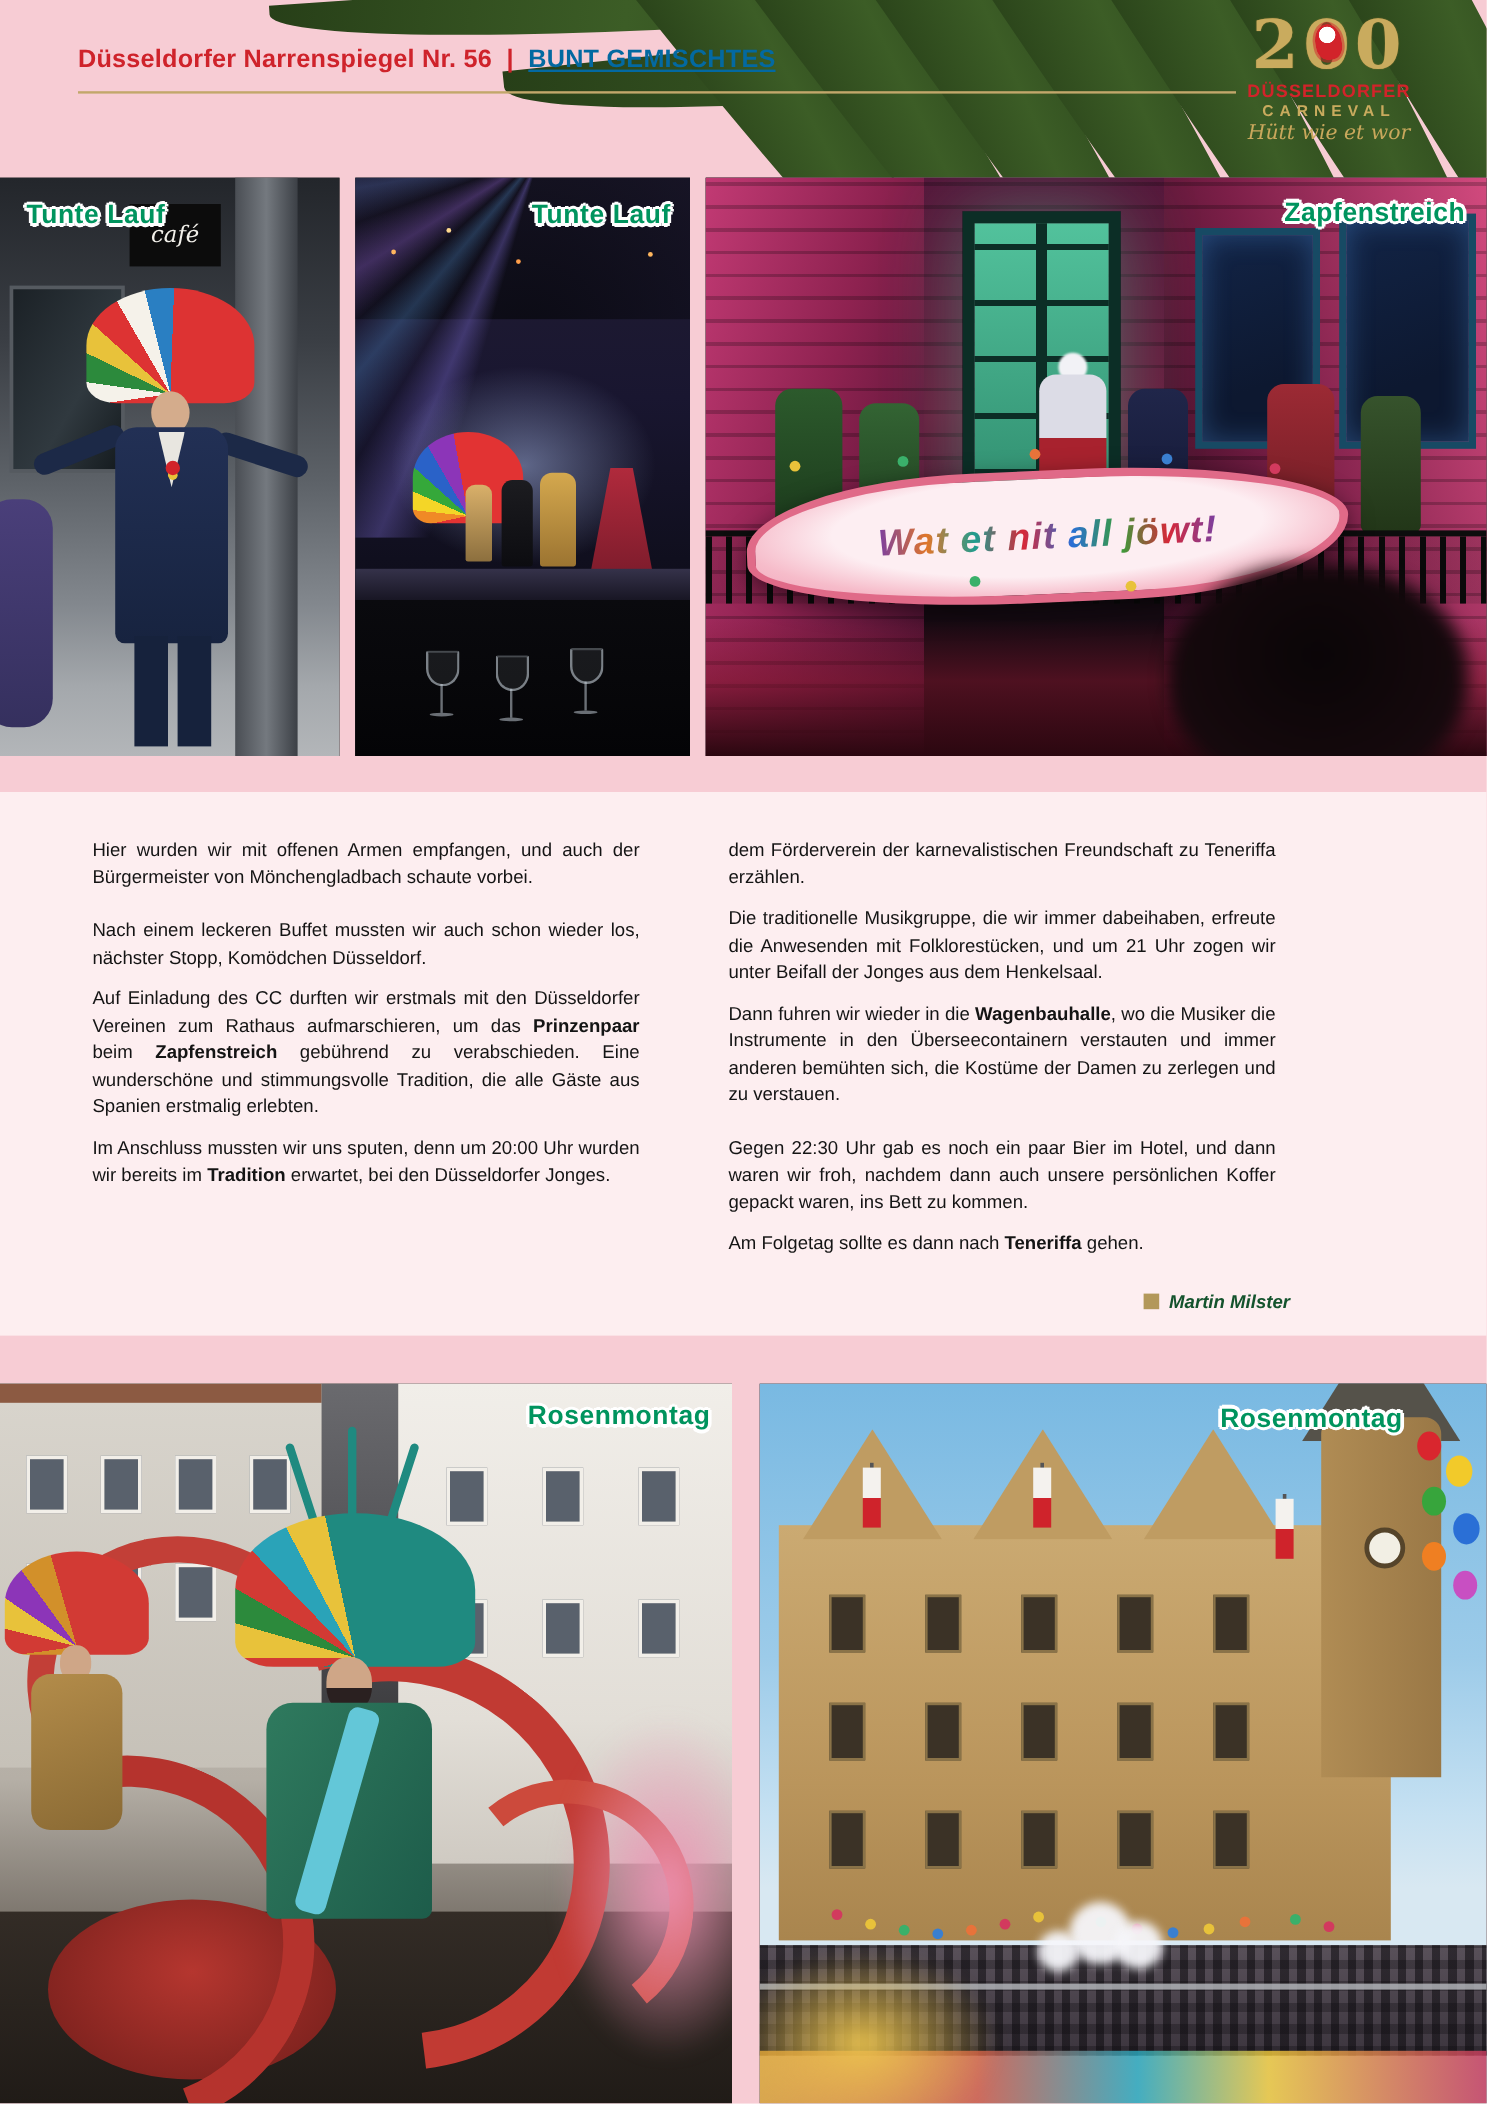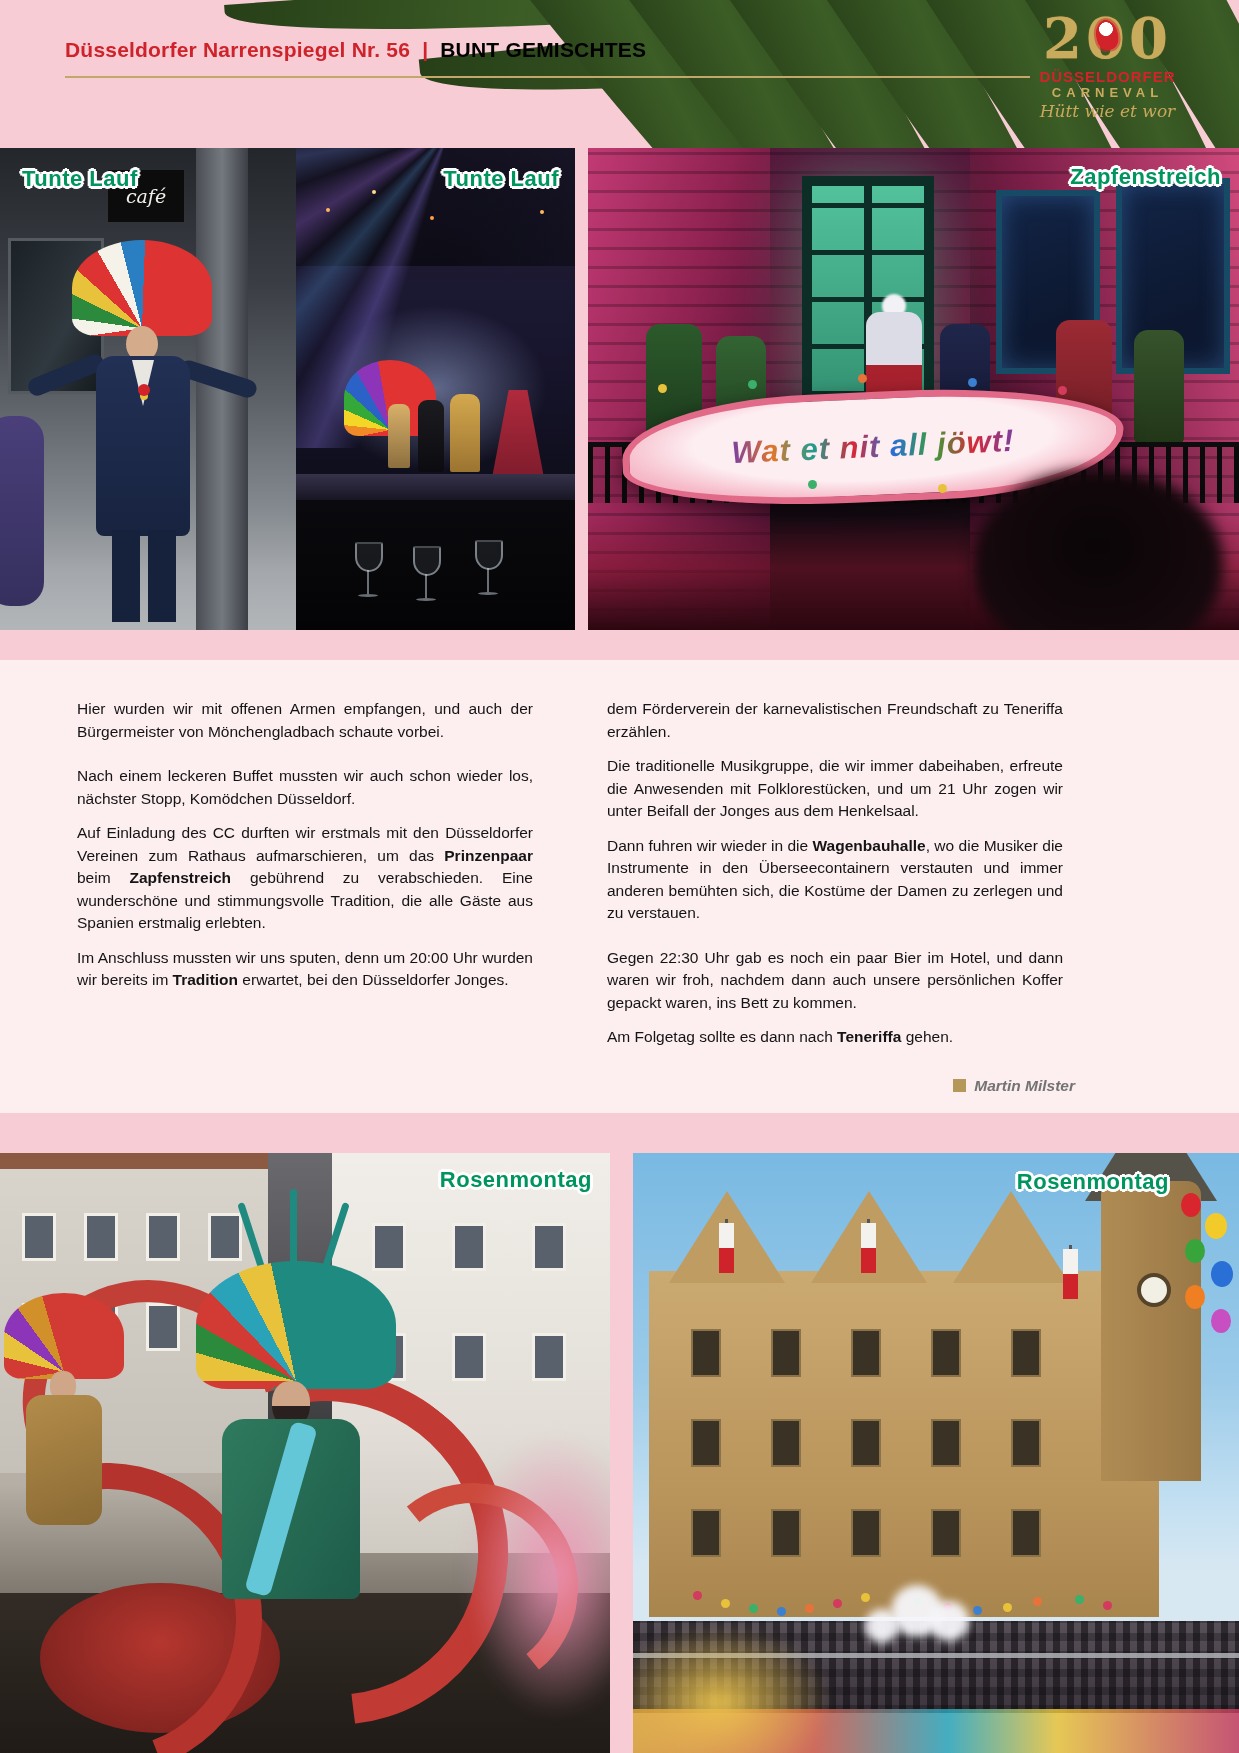--- a/index.html
+++ b/index.html
@@ -17,33 +17,33 @@
   .leaf.d3{left:806px;transform:rotate(-34deg);}
   .leaf.d4{left:900px;transform:rotate(-33deg);}
   .leaf.d5{left:996px;transform:rotate(-32deg);}
   .leaf.d6{left:1092px;transform:rotate(-31deg);}
   .leaf.d7{left:1188px;transform:rotate(-30deg);}
 
   
   .header-title{position:absolute;left:65px;top:38px;font-size:21px;font-weight:bold;letter-spacing:.2px;white-space:nowrap;z-index:5;}
   .header-title .red{color:#cf232b;}
   .header-title .div{color:#cf232b;padding:0 6px;}
-  .header-title .gray{color:#000000;}
+  .header-title .gray{color:#0369a1;text-decoration:underline;}
   .gold-rule{position:absolute;left:65px;top:76px;width:965px;height:2px;background:#c2a76b;z-index:5;}
 
   .logo{position:absolute;left:1000px;top:10px;width:215px;height:125px;z-index:6;text-align:center;}
   .logo-200{font-size:56px;font-weight:bold;color:#c9ab5e;letter-spacing:4px;line-height:56px;text-shadow:0 0 1px #a8883e;font-family:"DejaVu Serif",serif;}
   .logo-jester{position:absolute;left:96px;top:10px;width:22px;height:30px;background:radial-gradient(circle at 50% 30%,#fff 0 28%,#d2232a 30% 100%);border-radius:50% 50% 40% 40%;transform:rotate(-10deg);box-shadow:0 0 0 2px rgba(210,35,42,.5);}
   .logo-l1{font-size:15px;font-weight:bold;color:#d2232a;letter-spacing:1px;margin-top:2px;}
   .logo-l2{font-size:13px;font-weight:bold;color:#c9ab5e;letter-spacing:5px;}
   .logo-motto{font-size:17px;font-style:italic;color:#c9a85c;font-family:"DejaVu Serif",serif;margin-top:1px;}
 
   
   .photo{position:absolute;overflow:hidden;background:#333;}
-  .ph1{left:0;top:148px;width:283px;height:482px;padding-left:32px;}
+  .ph1{left:0;top:148px;width:283px;height:482px;}
   .ph2{left:296px;top:148px;width:279px;height:482px;}
   .ph3{left:588px;top:148px;width:651px;height:482px;}
   .ph4{left:0;top:1153px;width:610px;height:600px;}
   .ph5{left:633px;top:1153px;width:606px;height:600px;}
   .abs{position:absolute;}
 
   .plabel{position:absolute;z-index:9;font-size:22px;font-weight:bold;letter-spacing:.5px;color:#00945e;
     text-shadow:-2px -2px 0 #fff,2px -2px 0 #fff,-2px 2px 0 #fff,2px 2px 0 #fff,0 -3px 0 #fff,0 3px 0 #fff,-3px 0 0 #fff,3px 0 0 #fff;}
 
   
@@ -160,21 +160,21 @@
   .ph5-front{left:0;top:556px;width:606px;height:44px;background:linear-gradient(90deg,#d89a32,#c54 30%,#2aa3b8 52%,#e8c23a 70%,#c23a5e 100%);opacity:.85;}
   .ph5-yellow{left:-30px;top:470px;width:230px;height:160px;background:radial-gradient(ellipse at 50% 50%,rgba(236,196,78,.95),rgba(236,196,78,0) 70%);filter:blur(6px);}
 
   
   .band{position:absolute;left:0;top:660px;width:1239px;height:453px;background:#fdeef0;}
   .col{position:absolute;top:26px;width:480px;font-size:15.5px;line-height:22.5px;color:#141414;text-align:justify;}
   .col-left{left:65px;}
   .col-right{left:595px;}
   .para{margin:12px;}
   .para.gap{margin-top:22px;}
-  .author{margin-top:26px;text-align:right;font-weight:bold;font-style:italic;font-size:15.5px;color:#737373;}
+  .author{margin-top:26px;text-align:right;font-weight:bold;font-style:italic;font-size:15.5px;color:#14532d;}
   .author-square{display:inline-block;width:13px;height:13px;background:#b3985a;margin-right:8px;vertical-align:-1px;}
 </style>
 </head>
 <body>
 
 <div class="page">
 
   <div class="palms">
     <div class="leaf h1"></div>
     <div class="leaf h2"></div>

